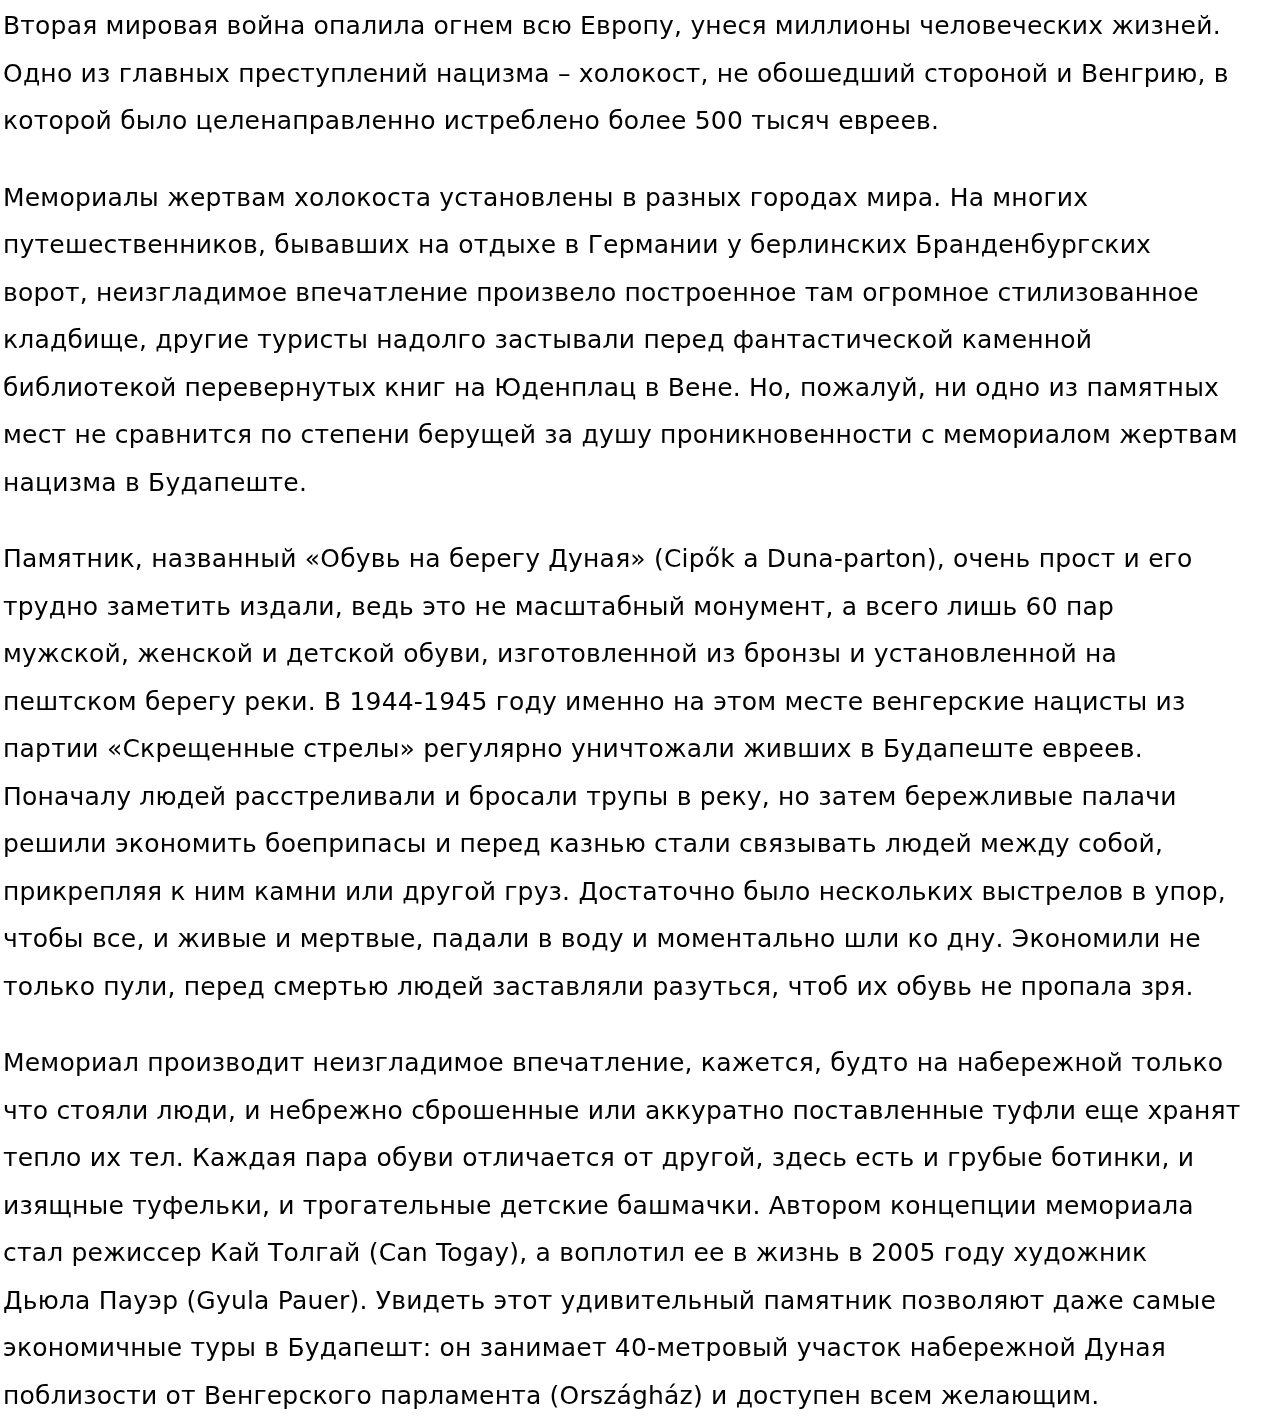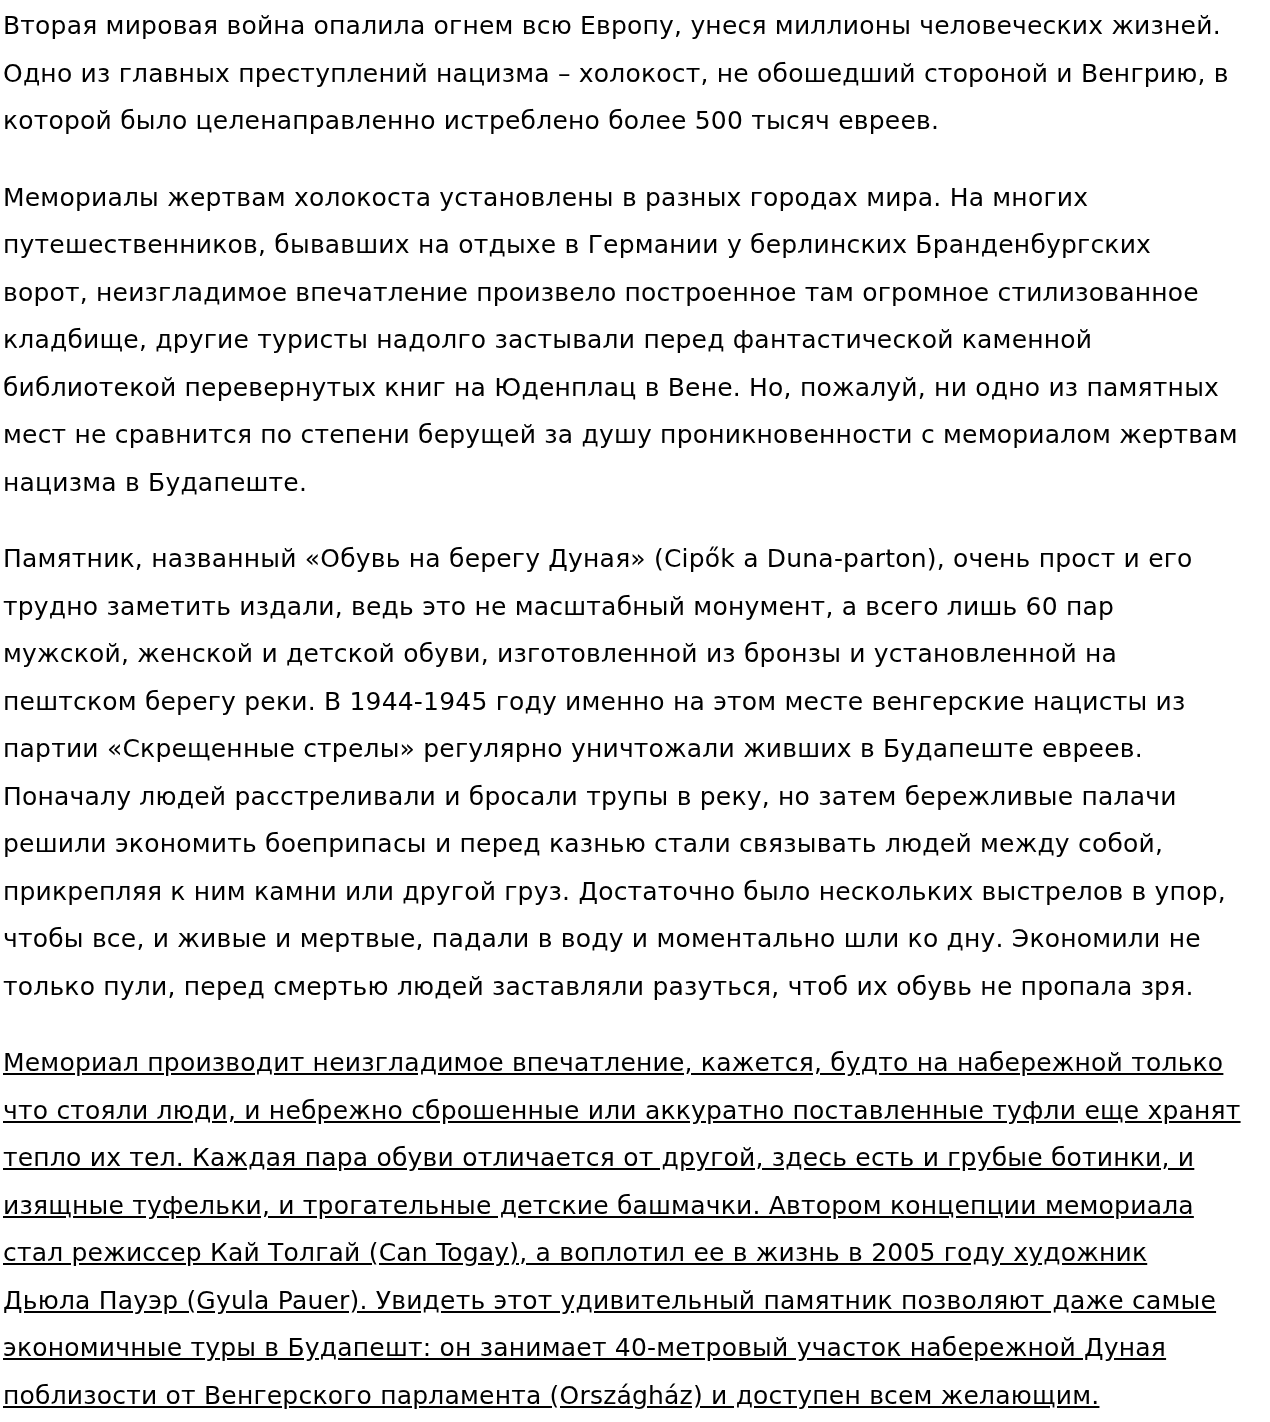--- a/index.html
+++ b/index.html
@@ -24,21 +24,20 @@
     letter-spacing: 0.2px;
     color: #000000;
     text-align: left;
   }
   .article p {
     margin: 0 0 29px 0;
     white-space: pre-line; 
   }
   .article p:last-child {
     margin-bottom: 0;
-    text-decoration: underline;
   }
 </style>
 </head>
 <body style="background: rgb(255, 255, 255);">
 
 <div class="page">
   <div class="article" id="article-body" style="color: rgb(0, 0, 0);">
       <p>Вторая мировая война опалила огнем всю Европу, унеся миллионы человеческих жизней.
 Одно из главных преступлений нацизма – холокост, не обошедший стороной и Венгрию, в
 которой было целенаправленно истреблено более 500 тысяч евреев.</p>

